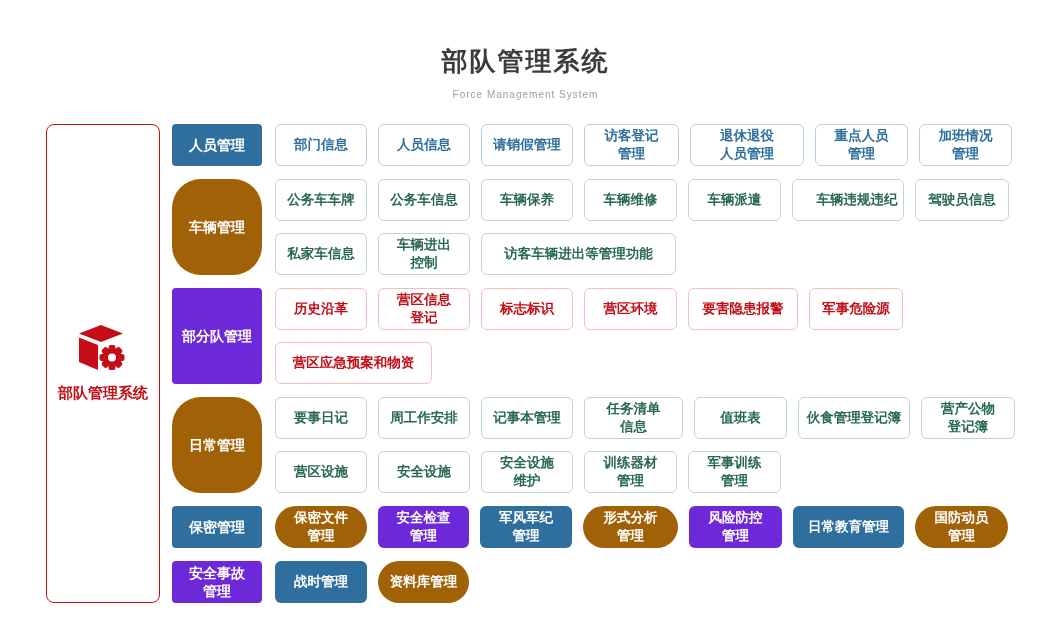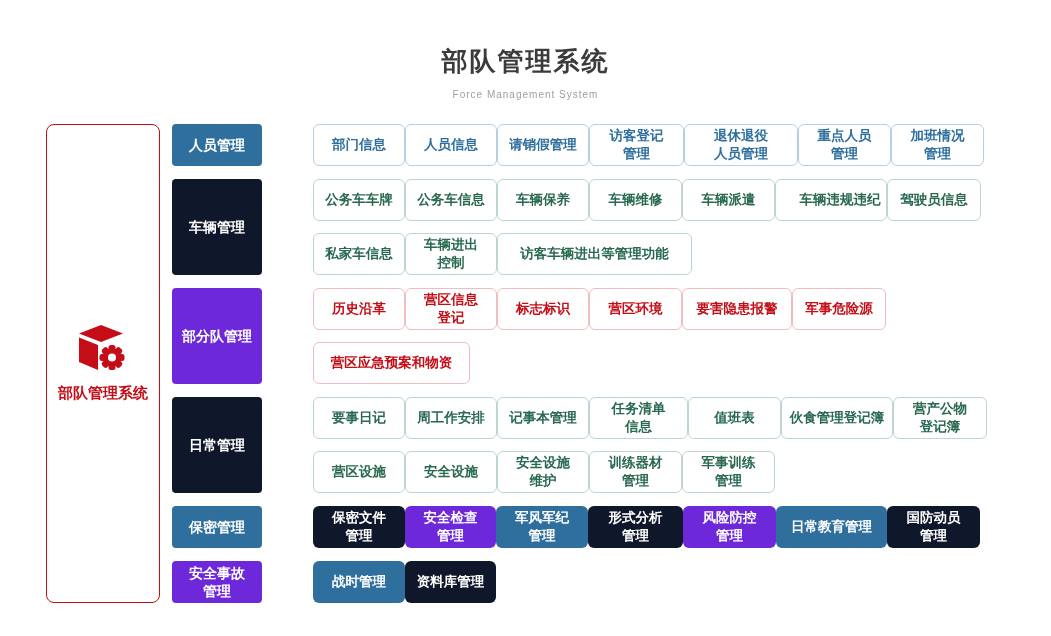--- a/index.html
+++ b/index.html
@@ -22,33 +22,33 @@
 
   .groups{display:flex;flex-direction:column;gap:13px;flex:1;}
   .group-row{display:flex;align-items:stretch;}
   .group-head{
     width:90px;flex-shrink:0;margin-right:13px;border-radius:4px;
     color:#fff;font-size:14px;font-weight:bold;line-height:1.3;
     display:flex;align-items:center;justify-content:center;text-align:center;
     white-space:pre-line;cursor:pointer;
   }
   .group-lines{display:flex;flex-direction:column;gap:12px;}
-  .line{display:flex;margin-left:38px;}
+  .line{display:flex;gap:11px;}
   .box{
     width:92px;min-height:42px;box-sizing:border-box;border-radius:6px;
     display:flex;align-items:center;justify-content:center;text-align:center;
     font-size:13.5px;font-weight:bold;line-height:1.3;padding:2px 4px;
     white-space:pre-line;cursor:pointer;background:#fff;
   }
   .outline.blue{color:#2e6f9e;border:1px solid #b5cfe4;}
   .outline.green{color:#28694f;border:1px solid #bdd8cb;}
   .outline.red{color:#c40d17;border:1px solid #f2bdc1;}
   .solid{color:#fff;border:none;}
   .bg-blue{background:#2e6f9e;}
-  .bg-green{background:#0f172a;}
+  .bg-green{background:#a16207;border-radius:29px;}
   .bg-red{background:#6d28d9;}
 </style>
 </head>
 <body>
 
 <div class="page-header">
   <h1 class="page-title">部队管理系统</h1>
   <div class="page-subtitle">Force Management System</div>
 </div>
 

